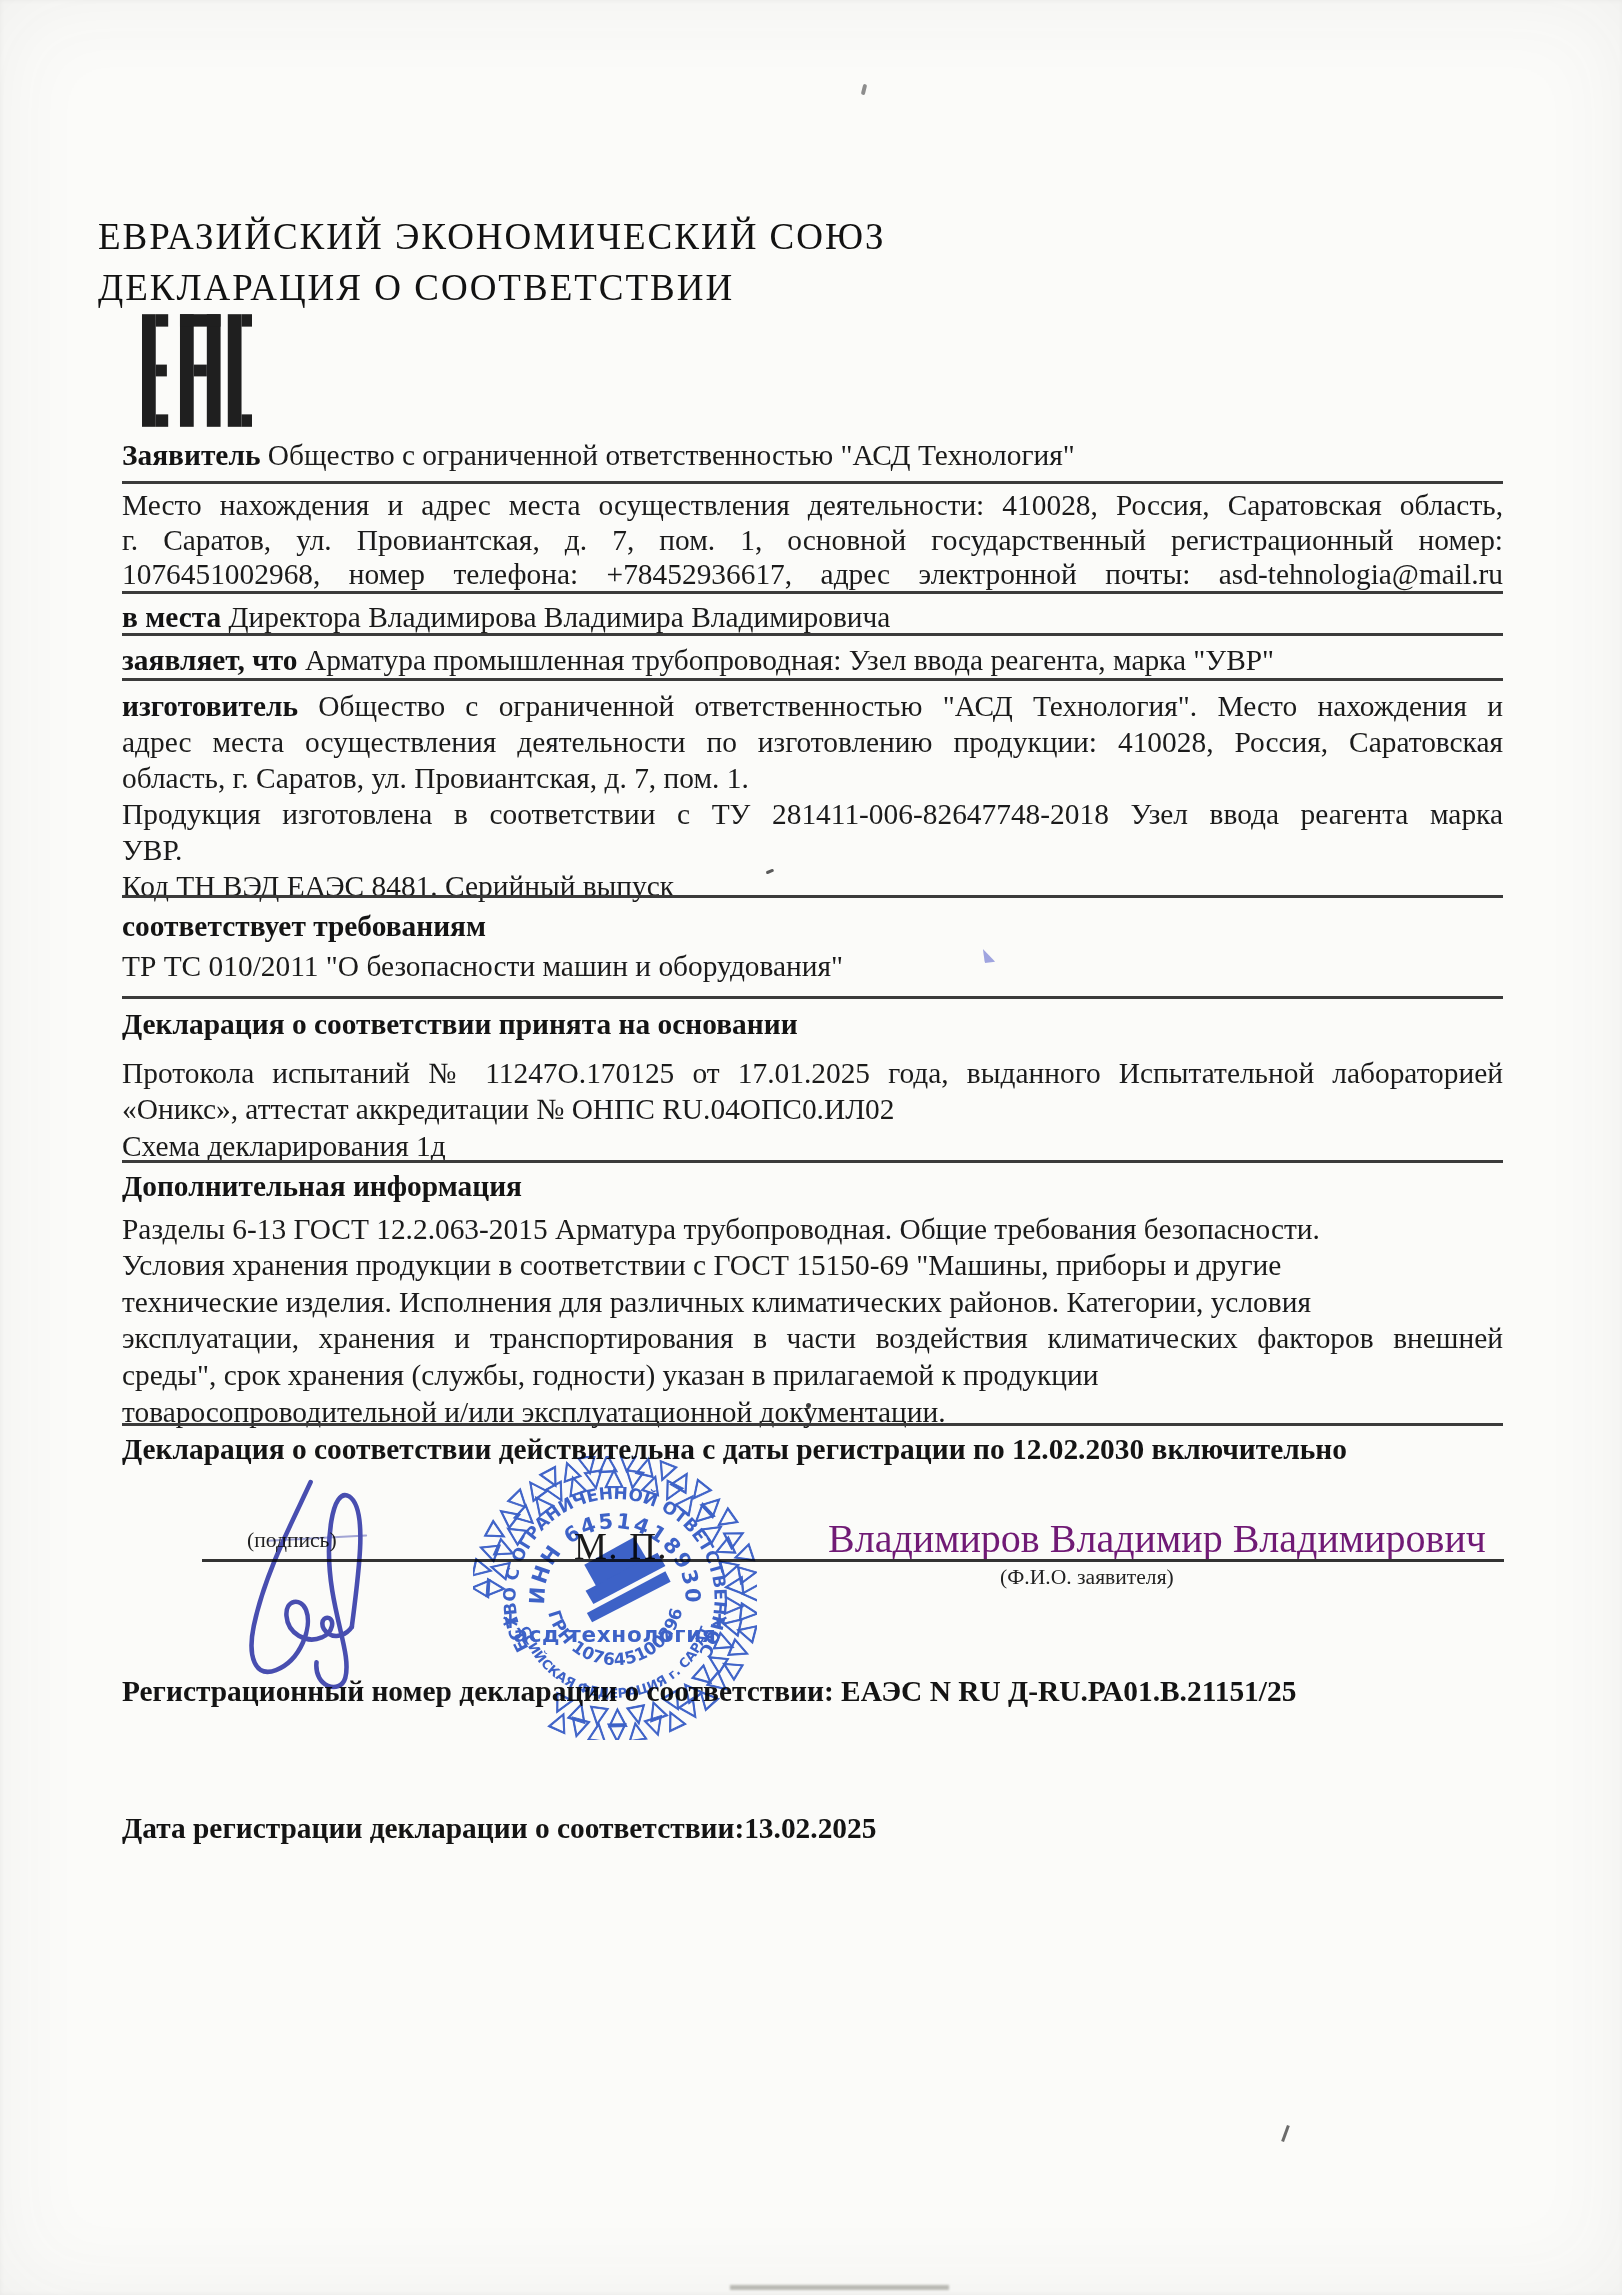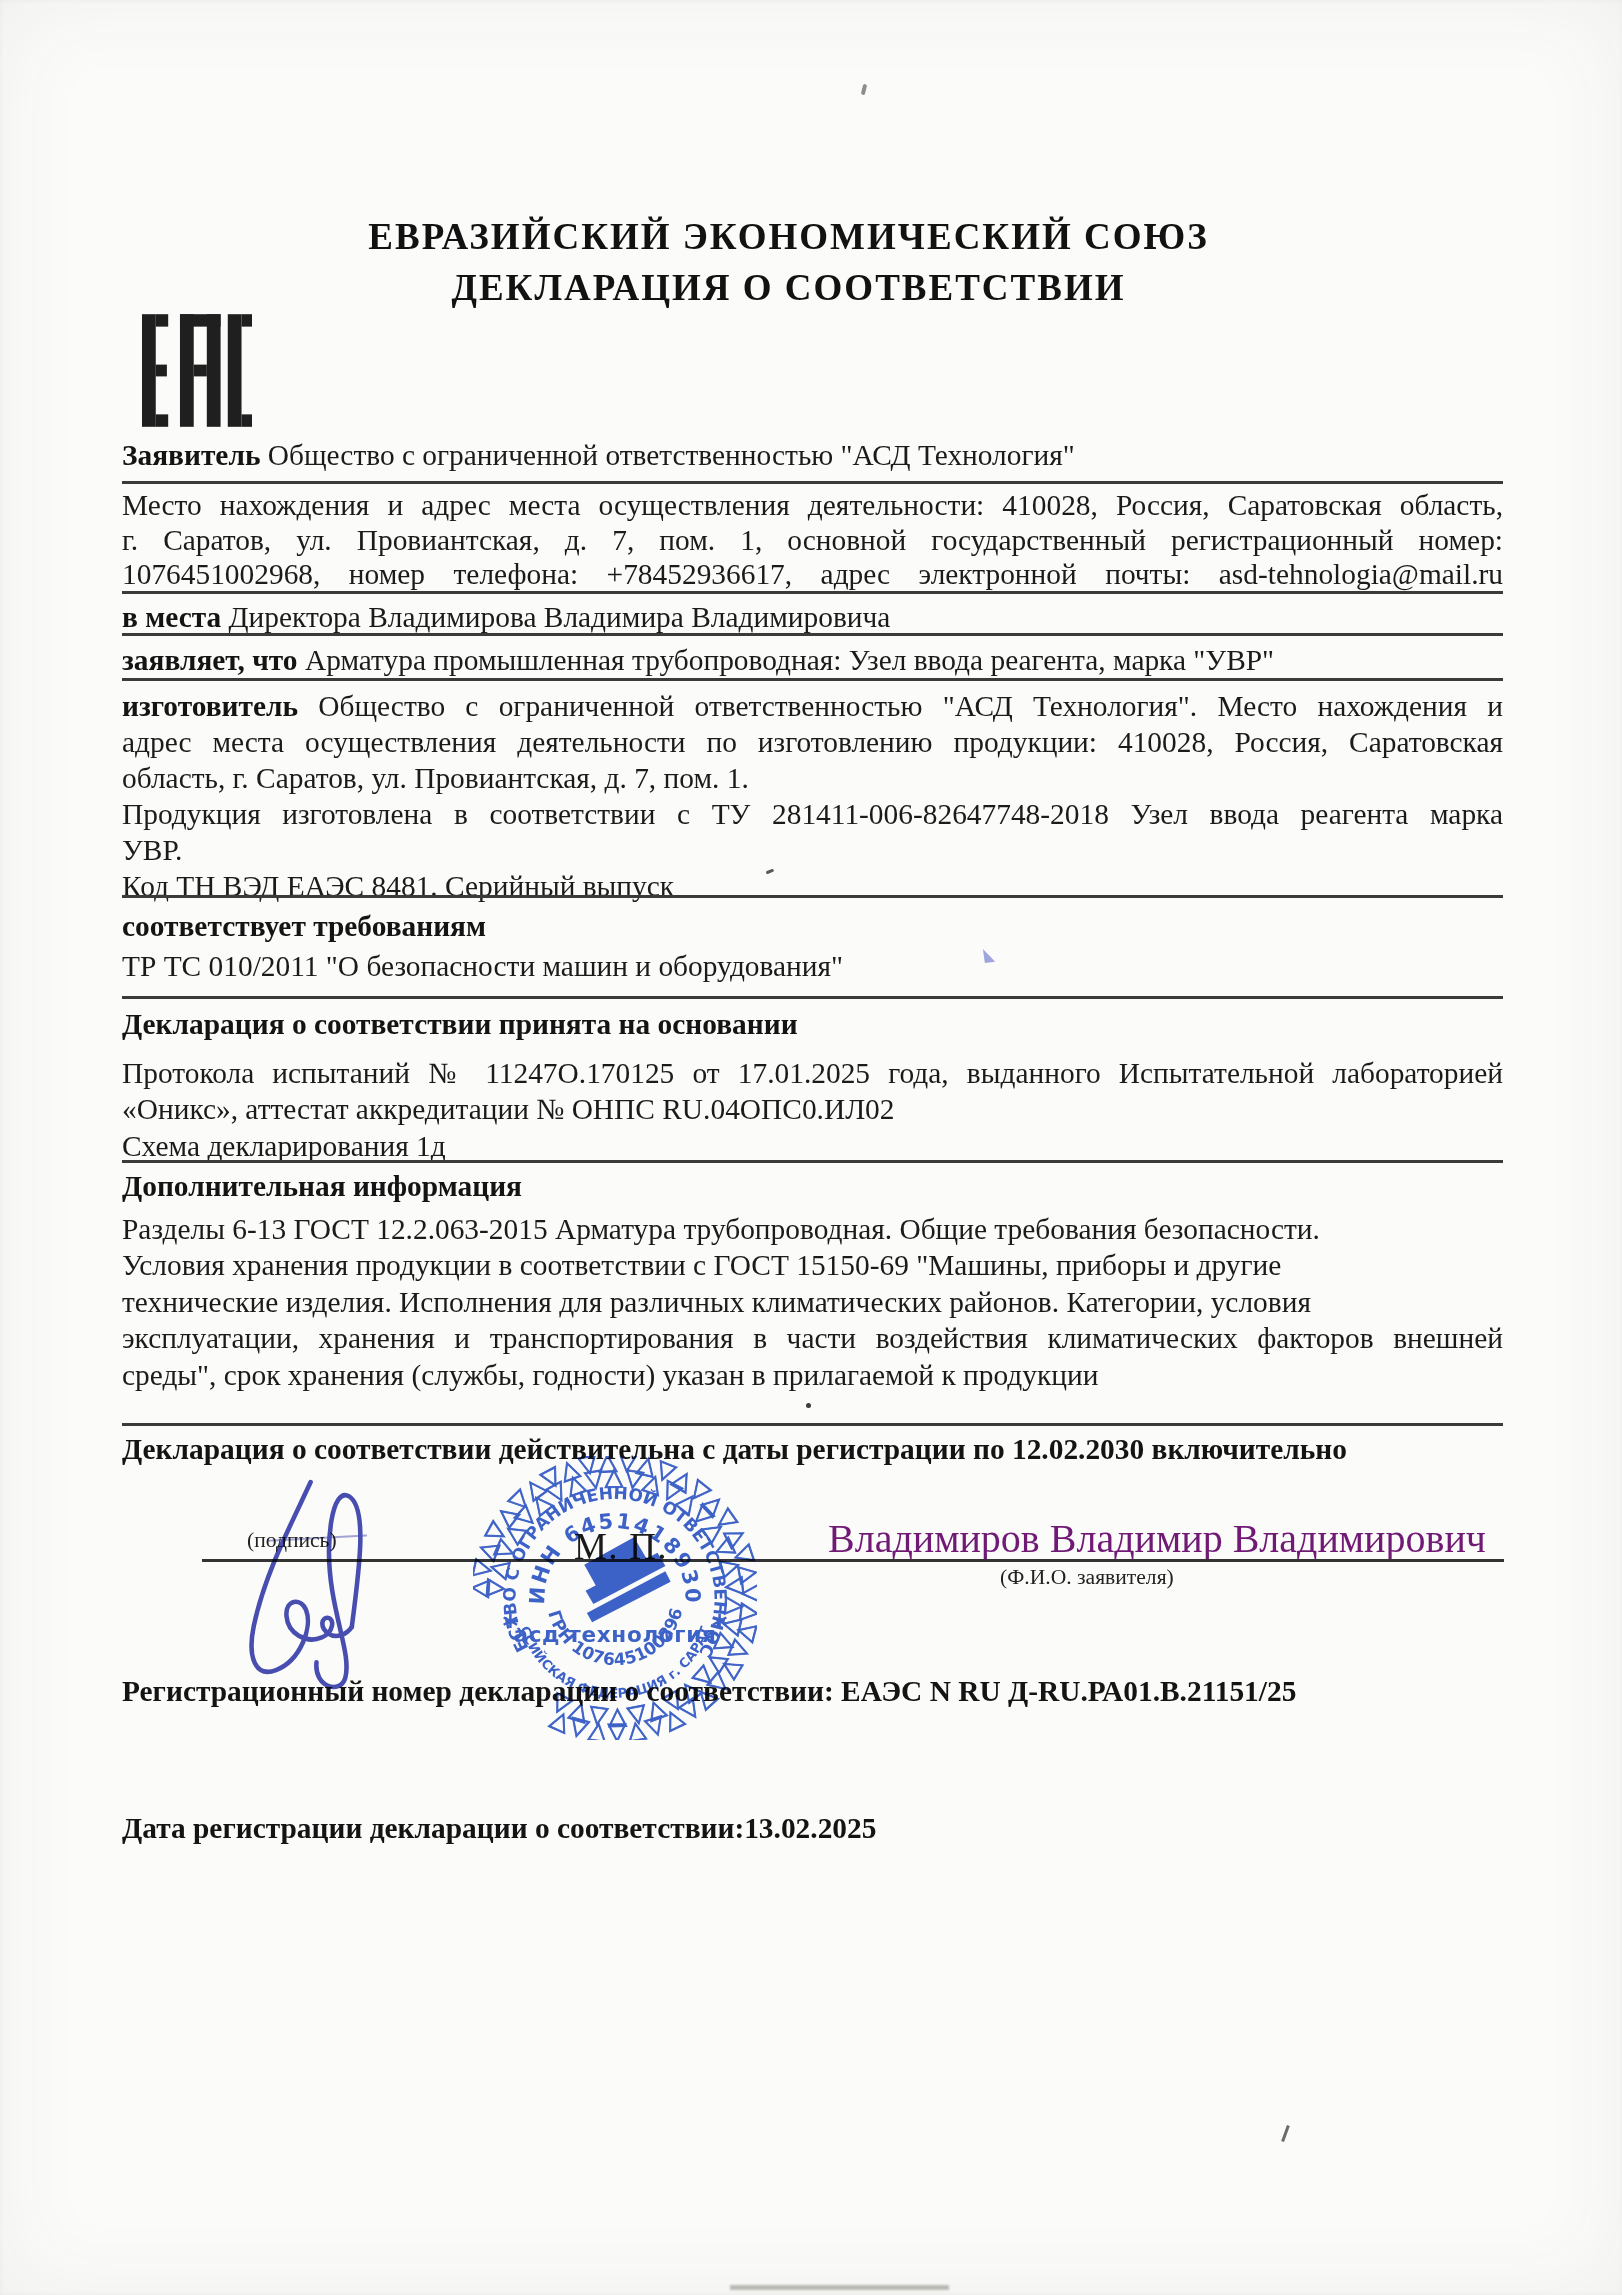--- a/index.html
+++ b/index.html
@@ -8,21 +8,21 @@
     background:#fbfbf9;
     font-family:"Liberation Serif","DejaVu Serif",serif;
     color:#1c1c1c;
   }
   .page{
     position:absolute;inset:0;
     box-shadow:inset 0 0 92px rgba(70,70,60,.06), inset 0 0 5.2px rgba(0,0,0,.05);
   }
   .title{
     position:absolute;left:98px;top:211px;width:1381px;
-    text-align:center;font-weight:bold;font-size:37px;line-height:51px;
+    text-align:left;font-weight:normal;font-size:37px;line-height:51px;
     letter-spacing:2px;color:#121212;
   }
   .row{
     position:absolute;left:122px;width:1381px;
     font-size:29.4px;line-height:36px;white-space:nowrap;color:#1b1b1b;
   }
   .row.j{white-space:normal;text-align:justify;text-align-last:justify;}
   .row.b{font-weight:bold;color:#141414;}
   .row b{color:#141414;}
   .rule{position:absolute;left:122px;width:1381px;height:2.6px;background:#3b3b3b;}
@@ -94,20 +94,21 @@
   <div class="row" style="top:1091px">«Оникс», аттестат аккредитации № ОНПС RU.04ОПС0.ИЛ02</div>
   <div class="row" style="top:1128px">Схема декларирования 1д</div>
   <div class="rule" style="top:1160px"></div>
 
   <div class="row b" style="top:1168px">Дополнительная информация</div>
   <div class="row" style="top:1211px">Разделы 6-13 ГОСТ 12.2.063-2015 Арматура трубопроводная. Общие требования безопасности.</div>
   <div class="row" style="top:1247px">Условия хранения продукции в соответствии с ГОСТ 15150-69 "Машины, приборы и другие</div>
   <div class="row" style="top:1284px">технические изделия. Исполнения для различных климатических районов. Категории, условия</div>
   <div class="row j" style="top:1320px">эксплуатации, хранения и транспортирования в части воздействия климатических факторов внешней</div>
   <div class="row" style="top:1357px">среды", срок хранения (службы, годности) указан в прилагаемой к продукции</div>
+  <div class="row" style="top:1394px">товаросопроводительной и/или эксплуатационной документации.</div>
   <div class="rule" style="top:1423px"></div>
 
   <div class="row b" style="top:1431px">Декларация о соответствии действительна с даты регистрации по 12.02.2030 включительно</div>
 
   <div class="mp">М. П.</div>
   <div class="sig-rule" style="top:1559px"></div>
   <div class="caption" style="left:247px;top:1528px">(подпись)</div>
   <div class="fio">Владимиров Владимир Владимирович</div>
   <div class="caption" style="left:1000px;top:1565px">(Ф.И.О. заявителя)</div>
 

